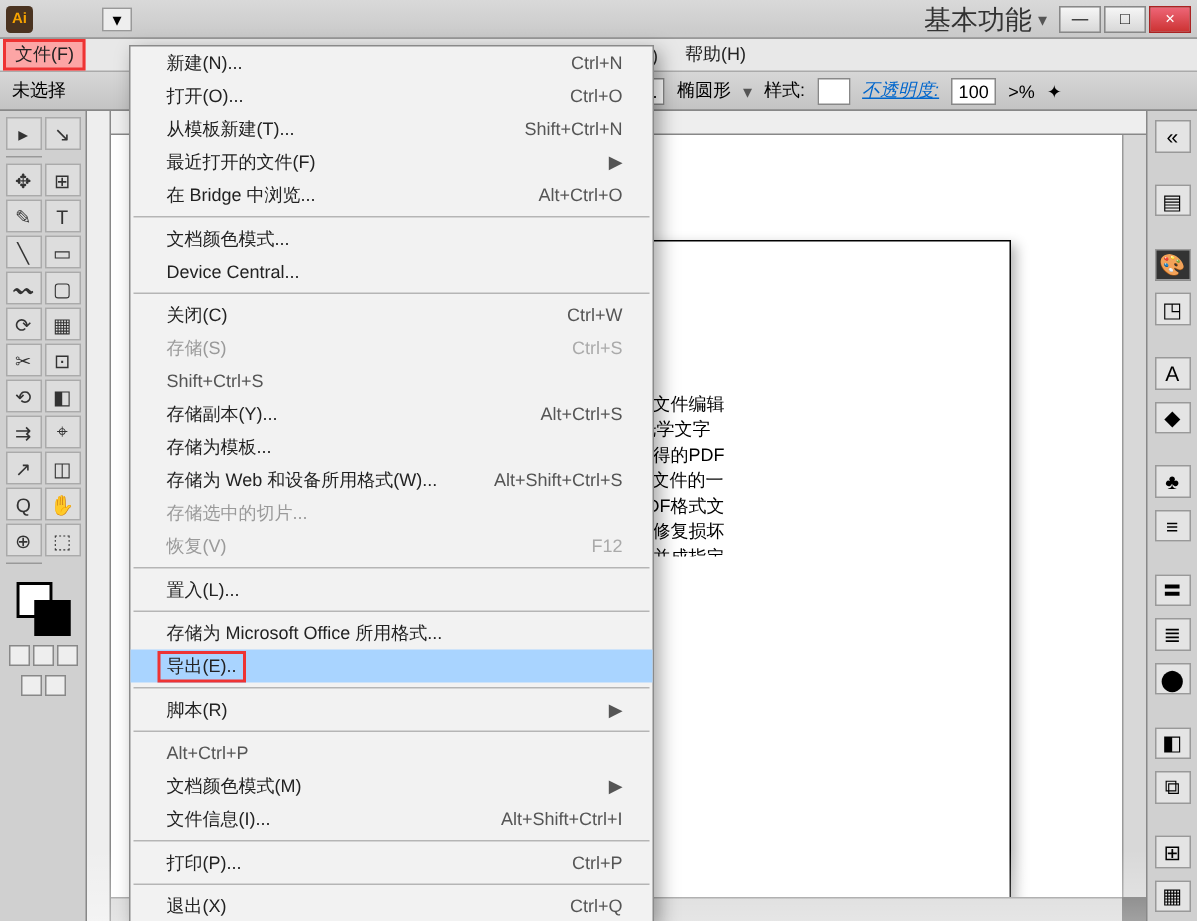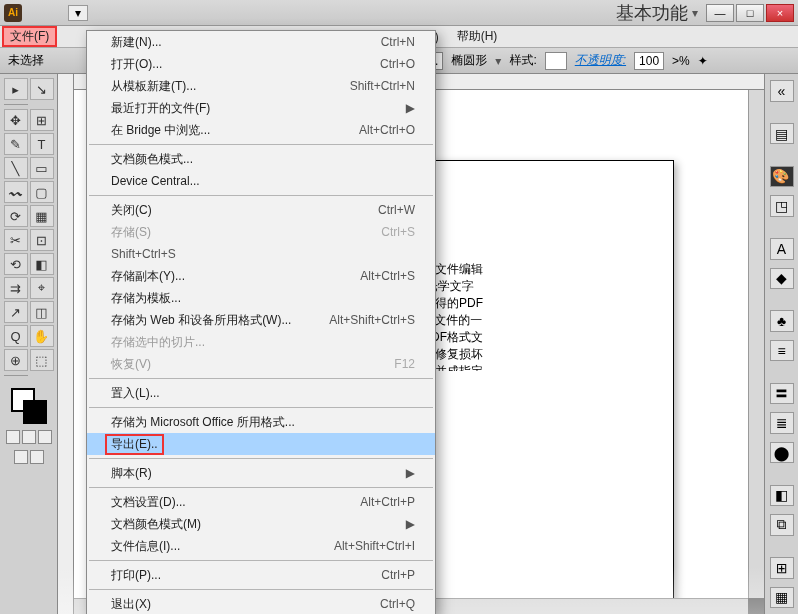--- a/index.html
+++ b/index.html
@@ -261,21 +261,20 @@
     <div class="row highlighted">
       <span class="hl-box">导出(E)..</span>
     </div>
     <div class="sep"></div>
     <div class="row">
       <span class="lbl">脚本(R)</span>
       <span class="submenu-arrow">▶</span>
     </div>
     <div class="sep"></div>
     <div class="row">
-      <span class="lbl">文档设置(D)...</span>
       <span class="sc">Alt+Ctrl+P</span>
     </div>
     <div class="row">
       <span class="lbl">文档颜色模式(M)</span>
       <span class="submenu-arrow">▶</span>
     </div>
     <div class="row">
       <span class="lbl">文件信息(I)...</span>
       <span class="sc">Alt+Shift+Ctrl+I</span>
     </div>

